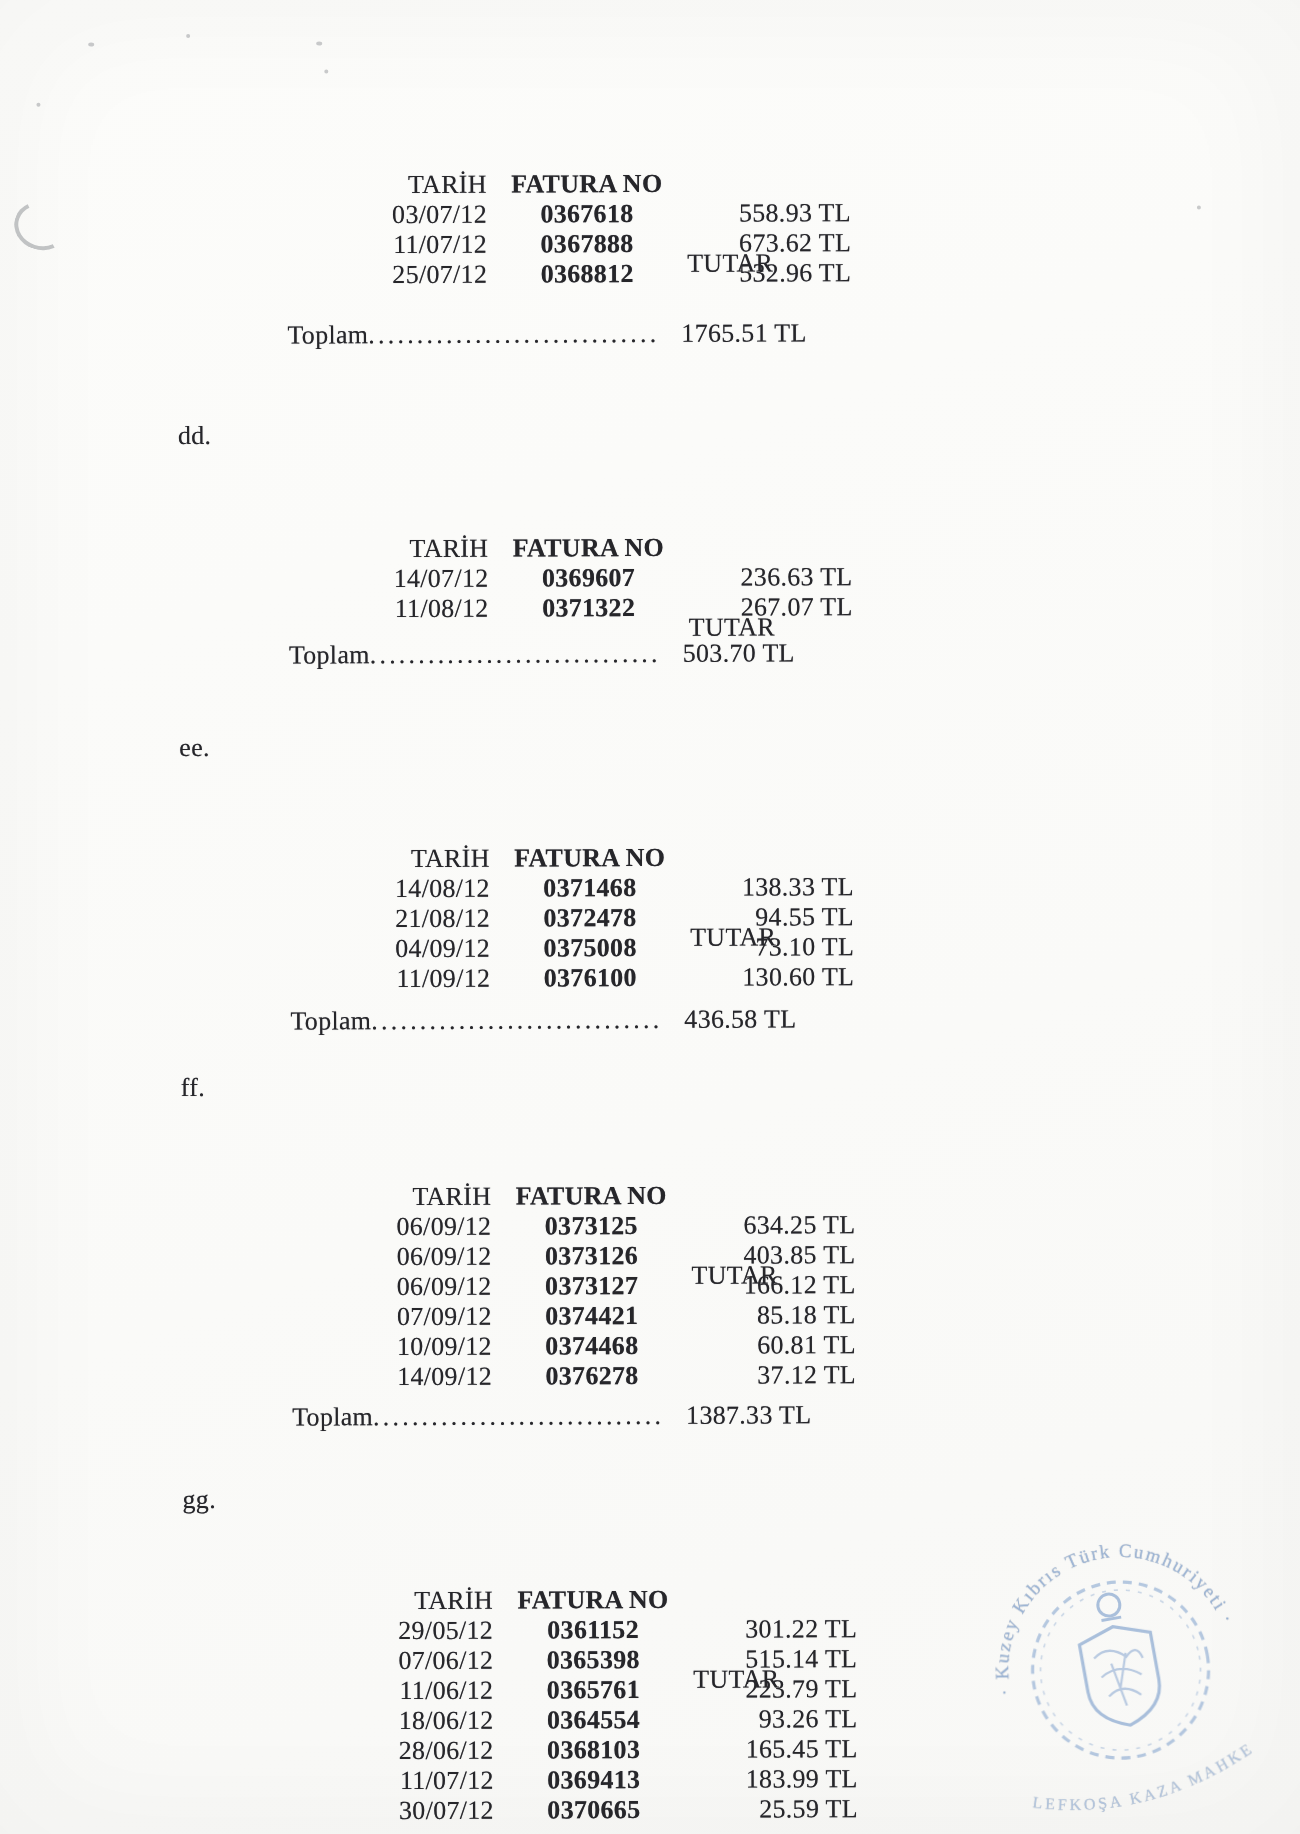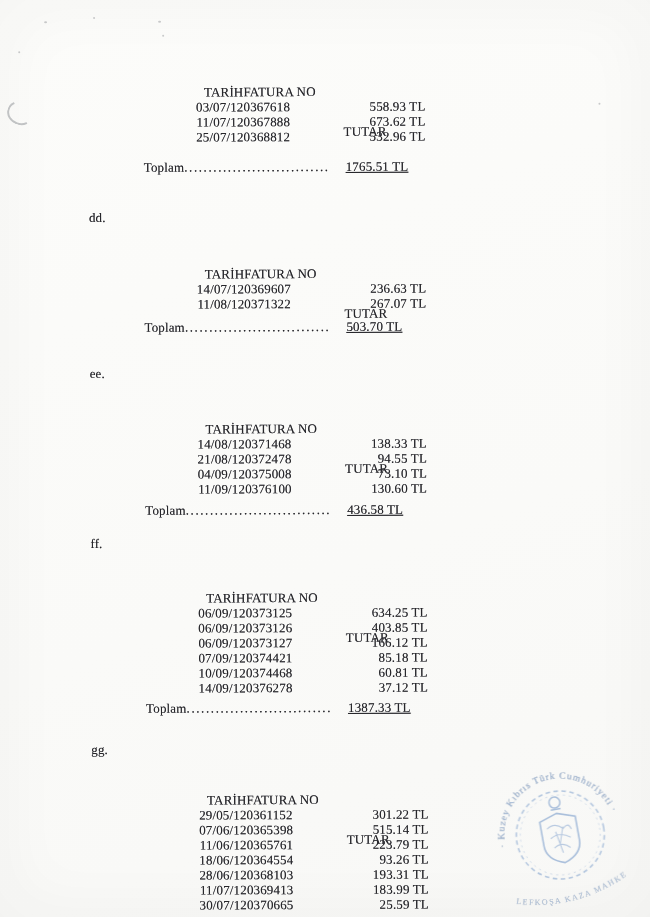--- a/index.html
+++ b/index.html
@@ -18,27 +18,27 @@
   .content{
     position:absolute;inset:0;
     transform:rotate(-0.25deg);
     font-size:13px;letter-spacing:0.15px;
     text-shadow:0 0 0.35px rgba(35,35,45,0.55);
   }
   
   .tbl{position:absolute;left:185px;}
   .trow{display:flex;height:15px;line-height:15px;white-space:pre;}
   .c-date{width:60px;text-align:right;}
-  .c-inv{width:100px;}
+  .c-inv{width:100px;text-align:center;font-weight:bold;}
   .c-amt{width:82px;text-align:right;}
   .thead .c-amt{text-align:left;margin-top:40px;}
   
   .toplam{position:absolute;left:145px;height:16px;line-height:16px;white-space:nowrap;}
   .toplam .dots{letter-spacing:1.6px;}
-  .toplam .tval{margin-left:16px;text-decoration:underline;}
+  .toplam .tval{margin-left:11px;}
   
   .para{position:absolute;left:90px;display:flex;}
   .plabel{width:23px;line-height:15.6px;}
   .plines{flex:1;}
   .pline{white-space:pre;line-height:15.6px;}
   
   .stamp{position:absolute;left:483px;top:762px;width:152px;height:152px;
          pointer-events:none;filter:blur(0.35px);}
   .stamp svg{transform:rotate(-10deg);}
   
@@ -246,21 +246,21 @@
             <span class="c-amt">223.79 TL</span>
           </div>
           <div class="trow">
             <span class="c-date">18/06/12</span>
             <span class="c-inv">0364554</span>
             <span class="c-amt">93.26 TL</span>
           </div>
           <div class="trow">
             <span class="c-date">28/06/12</span>
             <span class="c-inv">0368103</span>
-            <span class="c-amt">193.31 TL</span>
+            <span class="c-amt">165.45 TL</span>
           </div>
           <div class="trow">
             <span class="c-date">11/07/12</span>
             <span class="c-inv">0369413</span>
             <span class="c-amt">183.99 TL</span>
           </div>
           <div class="trow">
             <span class="c-date">30/07/12</span>
             <span class="c-inv">0370665</span>
             <span class="c-amt">25.59 TL</span>

